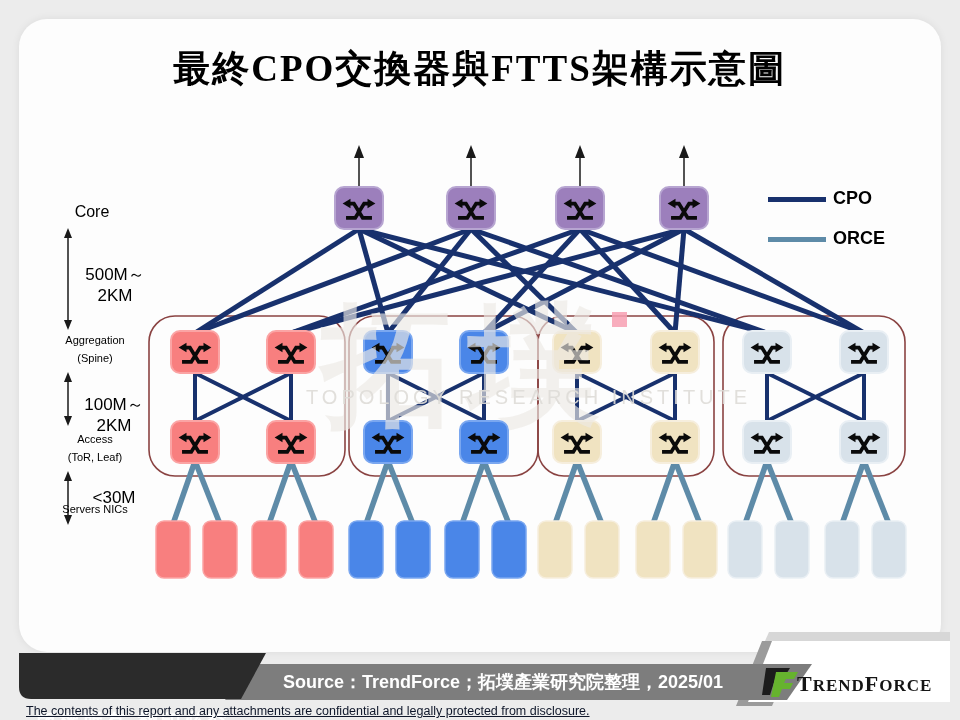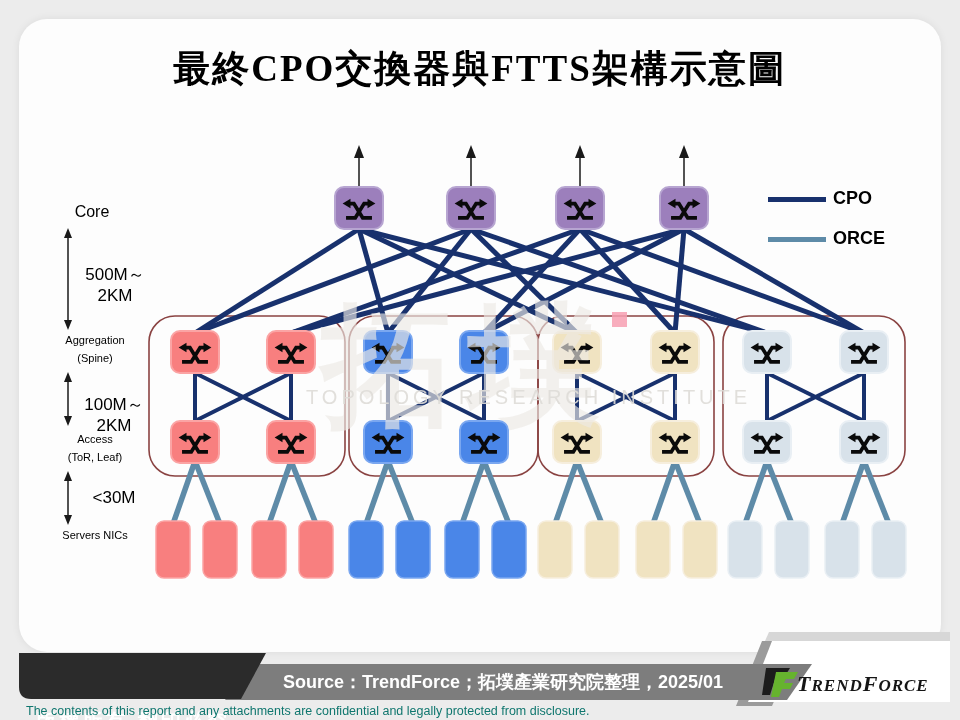--- a/index.html
+++ b/index.html
@@ -19,23 +19,23 @@
   .wm-cjk{left:322px;top:278px;font-size:132px;font-weight:bold;letter-spacing:14px;
           color:rgba(237,234,229,0.65);}
   .wm-latin{left:306px;top:386px;font-size:20px;letter-spacing:4px;color:rgba(222,219,215,0.9);}
   .wm-pink{left:612px;top:312px;width:15px;height:15px;background:#f79fb2;opacity:0.85;}
   #footer-svg{position:absolute;left:0;top:630px;width:960px;height:90px;z-index:5;}
   .ftxt{position:absolute;z-index:6;white-space:nowrap;}
   .copyright{left:19px;top:663px;width:228px;text-align:center;color:#fff;font-size:20px;
              font-weight:bold;letter-spacing:3px;margin-top:45px;}
   .source{left:283px;top:670px;color:#fff;font-size:18px;font-weight:600;}
   .brand{left:797px;top:671px;color:#151515;font-family:"Liberation Serif",serif;
-         font-weight:700;font-size:22px;letter-spacing:1px;font-style:italic;}
+         font-weight:700;font-size:22px;letter-spacing:1px;}
   .brand .sc{font-size:17px;}
-  .disclaimer{left:26px;top:704px;color:#0f766e;font-size:12.5px;}
+  .disclaimer{left:26px;top:704px;color:#0f172a;font-size:12.5px;text-decoration:underline;}
 </style>
 </head>
 <body>
 
 <div class="card"></div>
 
 <svg id="net" viewBox="0 0 960 720">
   <defs>
     <symbol id="sw-icon" viewBox="0 0 96 88">
       <g fill="none" stroke="#0a0a0a" stroke-width="11">
@@ -188,21 +188,21 @@
 </div>
 <div class="lbl dist" style="left:64px;top:381px;width:100px;margin-top:13px;">
   <div>100M～</div>
   <div>2KM</div>
 </div>
 <div class="lbl axis" style="left:35px;top:430px;width:120px;">
   <div>Access</div>
   <div>(ToR, Leaf)</div>
 </div>
 <div class="lbl dist" style="left:64px;top:487px;width:100px;">&lt;30M</div>
-<div class="lbl axis" style="left:35px;top:526px;width:120px;">Servers NICs</div>
+<div class="lbl axis" style="left:35px;top:500px;width:120px;">Servers NICs</div>
 
 <div class="legend-line" style="left: 768px; top: 197px; background: rgb(24, 49, 109);"></div>
 <div class="legend-text" style="left:833px;top:188px;">CPO</div>
 <div class="legend-line" style="left: 768px; top: 237px; background: rgb(94, 139, 168);"></div>
 <div class="legend-text" style="left:833px;top:228px;">ORCE</div>
 
 <div class="wm wm-cjk">拓墣</div>
 <div class="wm wm-latin">TOPOLOGY RESEARCH INSTITUTE</div>
 <div class="wm wm-pink"></div>
 

